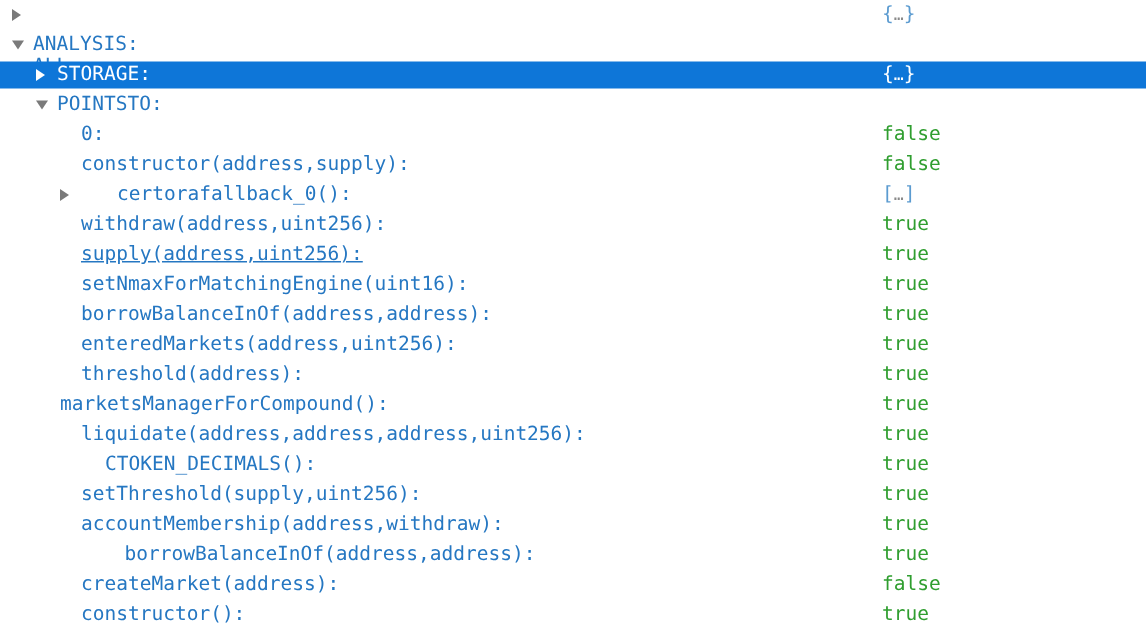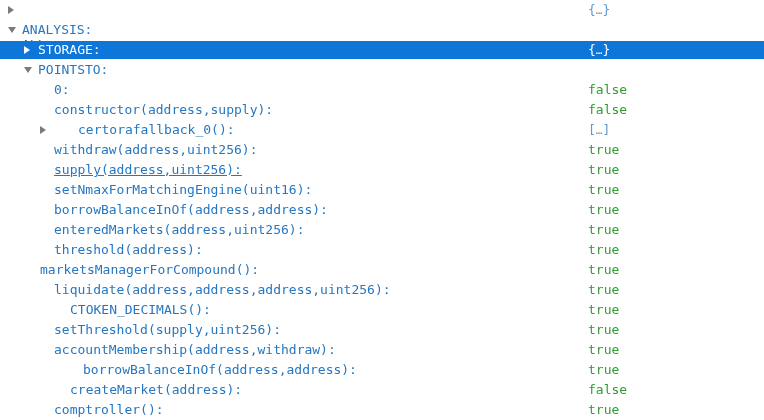--- a/index.html
+++ b/index.html
@@ -169,21 +169,21 @@
     <span class="key" style="left: 54px;">accountMembership(address,withdraw):</span>
     <span class="value"><span class="val-bool">true</span></span>
   </div>
     <div class="row">
 
     <span class="key" style="left: 36px; margin-left: 47px;">borrowBalanceInOf(address,address):</span>
     <span class="value"><span class="val-bool">true</span></span>
   </div>
     <div class="row">
 
-    <span class="key" style="left: 70px;">createMarket(address):</span>
+    <span class="key" style="left: 54px;">createMarket(address):</span>
     <span class="value"><span class="val-bool">false</span></span>
   </div>
     <div class="row">
 
-    <span class="key" style="left: 54px;">comptroller():</span>
+    <span class="key" style="left: 54px;">constructor():</span>
     <span class="value"><span class="val-bool">true</span></span>
   </div>
   </div>
 
 </body></html>

